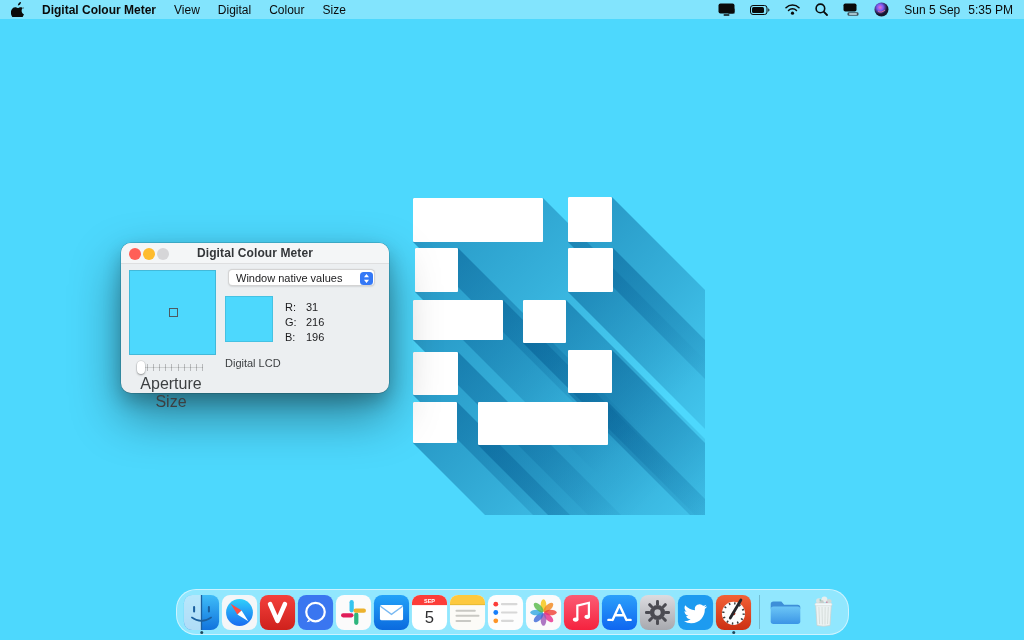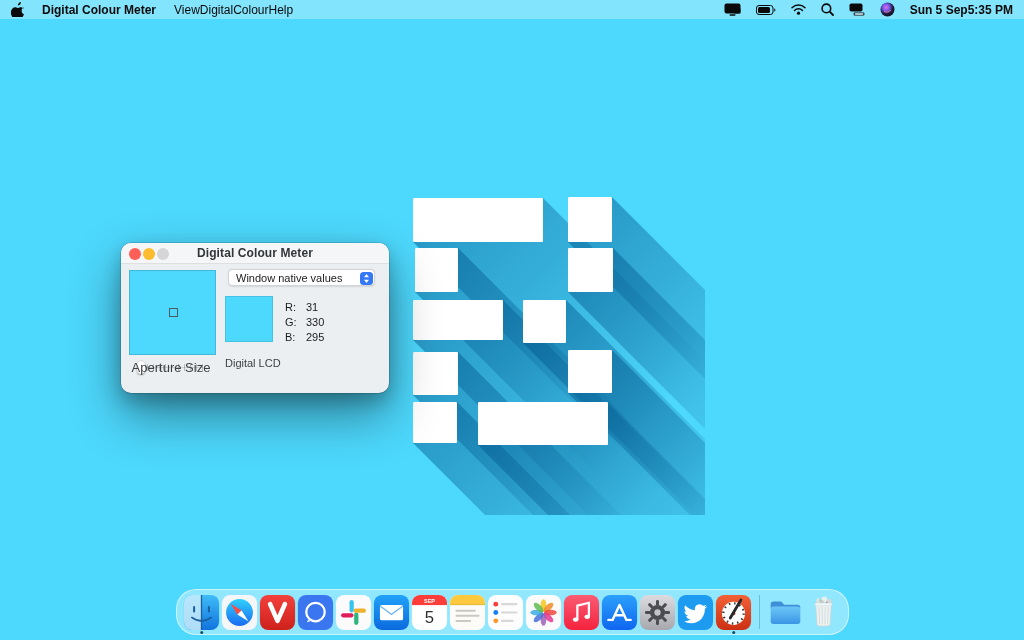--- a/index.html
+++ b/index.html
@@ -15,21 +15,21 @@
 
   
   #menubar { position:absolute; left:0; top:0; width:1024px; height:19px;
              background:rgba(255,255,255,0.30); display:flex; align-items:center;
              padding:0 11px; font-size:12px; color:var(--menubar_text); }
   #menubar .left { display:flex; align-items:center; gap:18px; }
   #menubar .app-name { font-weight:bold; }
   .menu-item { cursor:default; }
   #menubar .right { margin-left:auto; display:flex; align-items:center; gap:15px; }
   .status-icon { display:inline-flex; align-items:center; height:19px; }
-  #clock { display:flex; font-size:12px;font-weight:bold; }
+  #clock { display:flex; gap:8px; font-size:12px; }
 
   
   #dcm-window { position:absolute; left:121px; top:243px; width:268px; height:150px;
                 background:var(--window_bg); border-radius:10px;
                 box-shadow:0 0 0 0.5px rgba(0,0,0,0.25), 0 22px 50px rgba(0,0,0,0.42),
                            0 8px 18px rgba(0,0,0,0.22); }
   #titlebar { position:absolute; left:0; top:0; right:0; height:21px;
               background:var(--titlebar_bg); border-radius:10px 10px 0 0;
               border-bottom:1px solid rgba(0,0,0,0.09);
               display:flex; align-items:center; }
@@ -54,22 +54,22 @@
   .rgb-label { width:16px; }
   .rgb-value { margin-left:5px; }
   #display-label { position:absolute; left:104px; top:114px; font-size:11px; color:#3c3f41; }
   #aperture-slider { position:absolute; left:16px; top:118px; width:66px; height:13px; }
   #slider-track { position:absolute; left:0; right:0; top:6px; height:1px;
                   background:rgba(0,0,0,0.13); }
   .tick { position:absolute; top:3px; width:1px; height:7px; background:rgba(0,0,0,0.22); }
   #slider-thumb { position:absolute; left:0; top:0; width:8px; height:13px;
                   background:#ffffff; border-radius:4px;
                   box-shadow:0 0 0 0.5px rgba(0,0,0,0.12), 0 1px 2px rgba(0,0,0,0.35); }
-  #aperture-label { position:absolute; left:6px; top:117px; width:88px; text-align:center;
-                    font-size:13px; color:#3c3f41; }
+  #aperture-label { position:absolute; left:6px; top:132px; width:88px; text-align:center;
+                    font-size:16px; color:#3c3f41; }
 
   
   #dock { position:absolute; left:176px; top:589px; width:673px; height:46px;
           background:rgba(213,246,255,0.50); border:1px solid rgba(255,255,255,0.55);
           border-radius:20px; display:flex; align-items:center; justify-content:center;
           gap:1px; padding:0 6px; }
   .dock-item { position:relative; width:38px; height:46px; display:flex;
                align-items:center; justify-content:center; }
   .dock-item svg { width:37px; height:37px; }
   .run-dot { position:absolute; bottom:1px; left:50%; transform:translateX(-50%);
@@ -103,25 +103,25 @@
   </div>
 
 <header id="menubar">
   <div class="left">
     <span class="status-icon">
       <svg width="13" height="15" viewBox="0 0 17 20">
           <path fill="#0a0a0a" d="M13.1 0c.1 1.1-.3 2.2-1 3-.7.9-1.9 1.6-3 1.5-.2-1.1.4-2.2 1-3 .7-.8 2-1.4 3-1.5zM16.6 6.9c-1.6 1-2.6 2.7-2.6 4.6 0 2.1 1.3 4 3.1 4.8-.4 1.2-.9 2.3-1.6 3.3-.9 1.4-1.9 2.8-3.4 2.8-1.5 0-2-.9-3.7-.9-1.8 0-2.3.9-3.7.9-1.5 0-2.6-1.5-3.5-2.9C-.7 16.7-1 12.2 1 9.6a5.6 5.6 0 0 1 4.2-2.5c1.4 0 2.6.9 3.5.9.9 0 2.4-1 4.1-1 .7 0 2.6.1 3.8 1.9z"></path>
         </svg>
     </span>
     <span class="app-name">Digital Colour Meter</span>
-    <span id="menu-items" style="display: inline-flex; gap: 0;">
+    <span id="menu-items" style="display: inline-flex; gap: 18px;">
         <span class="menu-item">View</span>
         <span class="menu-item">Digital</span>
         <span class="menu-item">Colour</span>
-        <span class="menu-item">Help</span>
+        <span class="menu-item">Size</span>
       </span>
   </div>
   <div class="right">
     <span id="status-icons" style="display:flex;align-items:center;gap:15px;">
         <span class="status-icon">
           <svg width="17" height="13" viewBox="0 0 17 13">
             <rect x="0.5" y="0.5" width="16" height="10" rx="2" fill="#0a0a0a"></rect>
             <path d="M16.5 10.5 L10 10.5 L16.5 5.5 Z" fill="#0a0a0a"></path>
             <rect x="5.5" y="11.3" width="6" height="1.4" rx="0.7" fill="#0a0a0a"></rect>
           </svg>
@@ -197,25 +197,25 @@
 
   <div id="swatch"></div>
 
   <div id="rgb-rows">
       <div class="rgb-row">
         <span class="rgb-label">R:</span>
         <span class="rgb-value">31</span>
       </div>
       <div class="rgb-row">
         <span class="rgb-label">G:</span>
-        <span class="rgb-value">330</span>
+        <span class="rgb-value">216</span>
       </div>
       <div class="rgb-row">
         <span class="rgb-label">B:</span>
-        <span class="rgb-value">295</span>
+        <span class="rgb-value">196</span>
       </div>
     </div>
 
   <div id="display-label">Digital LCD</div>
 
   <div id="aperture-slider">
     <span id="slider-track"></span>
     <span id="slider-ticks"><span class="tick" style="left: 10px;"></span><span class="tick" style="left: 16.1111px;"></span><span class="tick" style="left: 22.2222px;"></span><span class="tick" style="left: 28.3333px;"></span><span class="tick" style="left: 34.4444px;"></span><span class="tick" style="left: 40.5556px;"></span><span class="tick" style="left: 46.6667px;"></span><span class="tick" style="left: 52.7778px;"></span><span class="tick" style="left: 58.8889px;"></span><span class="tick" style="left: 65px;"></span></span>
     <span id="slider-thumb"></span>
   </div>

